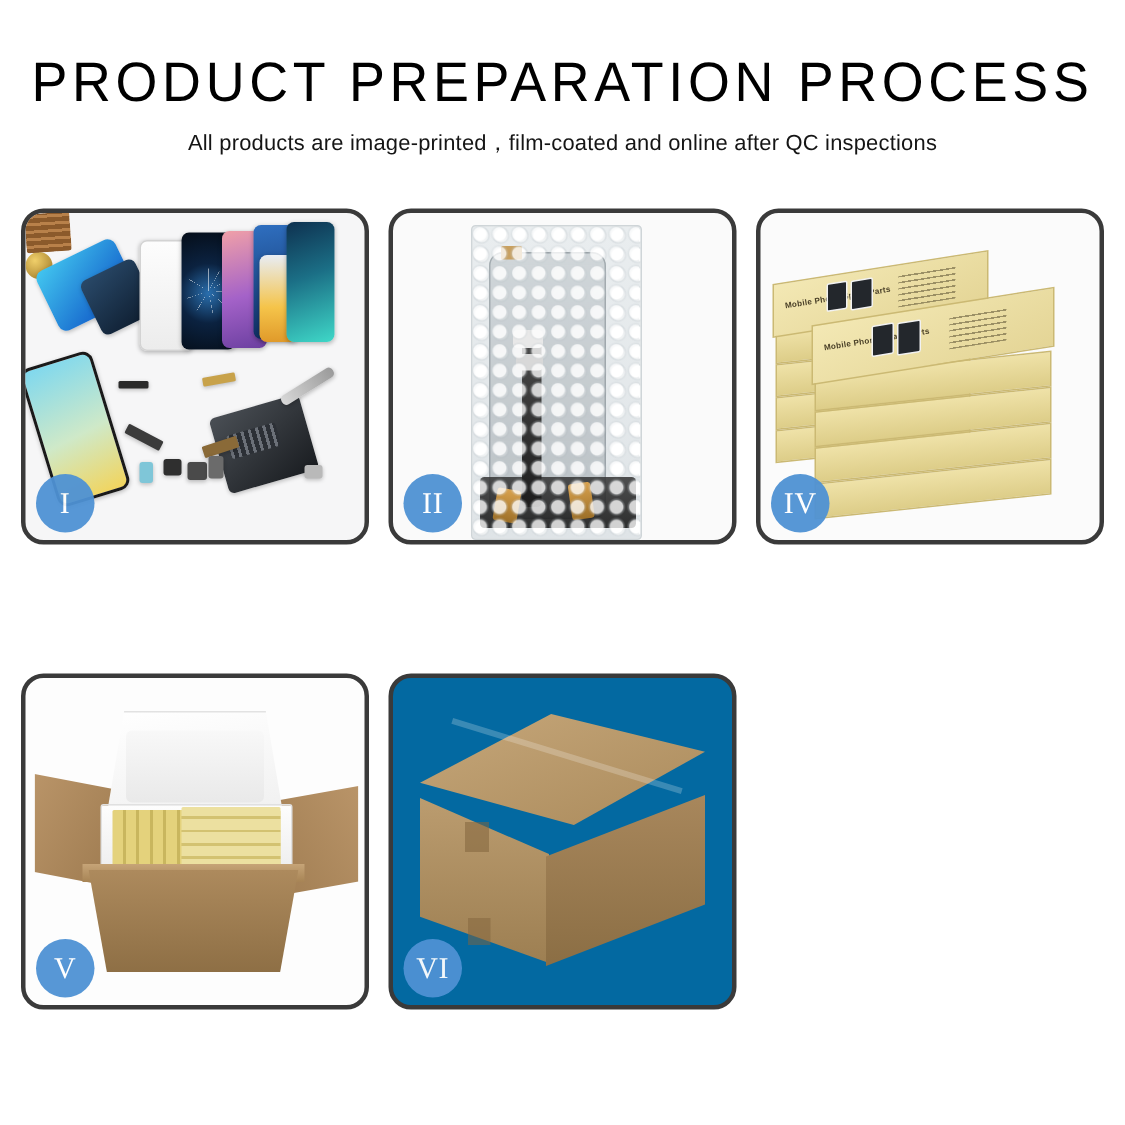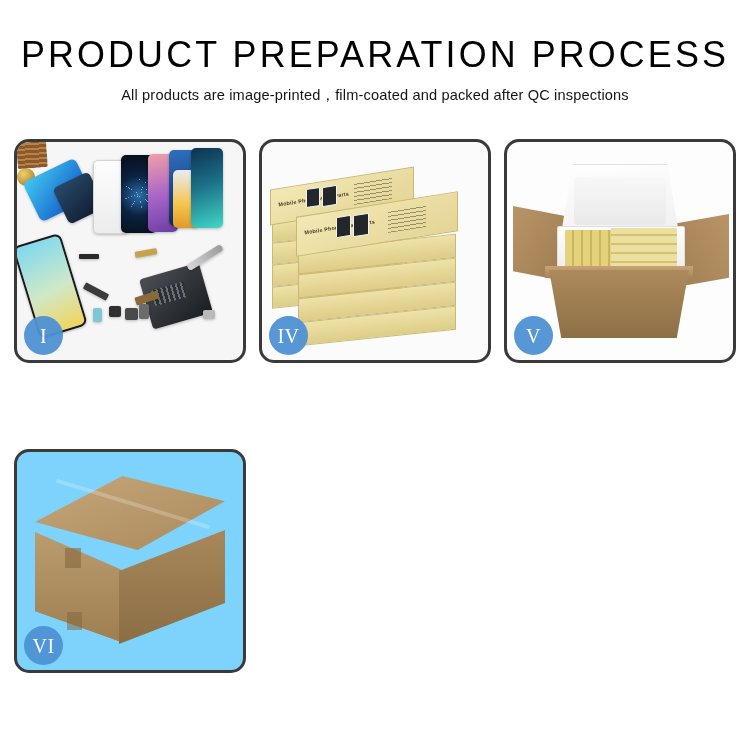--- a/index.html
+++ b/index.html
@@ -379,21 +379,21 @@
       repeating-linear-gradient(90deg,#e4d27c 0 7px,#c9b65e 7px 9px);
     border-radius:1px;
   }
   .v-yellow2 {
     position:absolute; left:104px; top:86px; width:66px; height:42px;
     background: repeating-linear-gradient(0deg,#ece0a0 0 7px,#d3c271 7px 9px);
     border-radius:1px;
   }
 
   
-  .c6 { background: #7dd3fc; }
+  .c6 { background: #0369a1; }
   .vi-top {
     position:absolute; left:18px; top:24px; width:190px; height:74px;
     background: linear-gradient(160deg,#c5a679,#ab8b5c);
     clip-path: polygon(46% 0%, 100% 34%, 54% 100%, 0% 62%);
   }
   .vi-left {
     position:absolute; left:18px; top:80px; width:86px; height:110px;
     background: linear-gradient(180deg,#bb9c6f,#9d7f52);
     clip-path: polygon(0% 0%, 100% 34%, 100% 100%, 0% 72%);
   }
@@ -410,21 +410,21 @@
   .vi-tape1 { position:absolute; left:48px; top:96px; width:16px; height:20px; background:rgba(130,100,60,0.55); }
   .vi-tape2 { position:absolute; left:50px; top:160px; width:15px; height:18px; background:rgba(130,100,60,0.5); }
 </style>
 </head>
 <body>
 
 <div class="page">
 
   <div class="header">
     <div class="title">PRODUCT PREPARATION PROCESS</div>
-    <div class="subtitle">All products are image-printed，film-coated and packed after QC inspections</div>
+    <div class="subtitle">All products are image-printed，film-coated and online after QC inspections</div>
   </div>
 
   <div class="grid">
 
     <div class="card c1">
       <div class="card-stage">
         <div class="ph ph-back"></div>
         <div class="ph ph-back2"></div>
         <div class="ph ph-glass"></div>
         <div class="ph ph-crack"></div>
@@ -443,20 +443,35 @@
         <div class="ph ph-tool"></div>
         <div class="ph ph-tiny1"></div>
         <div class="ph ph-tiny2"></div>
         <div class="ph ph-tiny3"></div>
         <div class="ph ph-tiny4"></div>
         <div class="ph ph-tiny5"></div>
       </div>
       <div class="badge">I</div>
     </div>
 
+    <div class="card c2">
+      <div class="card-stage">
+        <div class="bub-bag"></div>
+        <div class="bub-item"></div>
+        <div class="bub-base"></div>
+        <div class="bub-cable"></div>
+        <div class="bub-conn1"></div>
+        <div class="bub-conn2"></div>
+        <div class="bub-tape"></div>
+        <div class="bub-gold1"></div>
+        <div class="bub-gold2"></div>
+        <div class="bub-overlay"></div>
+      </div>
+      <div class="badge">II</div>
+    </div>
 
 
     <div class="card c4">
       <div class="card-stage">
         <div class="stack">
 
           <div class="bx" style="left:10px; top:72px; width:128px; height:20px; transform:skewY(-6deg);"></div>
           <div class="bx" style="left:10px; top:94px; width:128px; height:20px; transform:skewY(-6deg);"></div>
           <div class="bx" style="left:10px; top:116px; width:128px; height:20px; transform:skewY(-6deg);"></div>
           <div class="bx" style="left:10px; top:138px; width:128px; height:20px; transform:skewY(-6deg);"></div>

